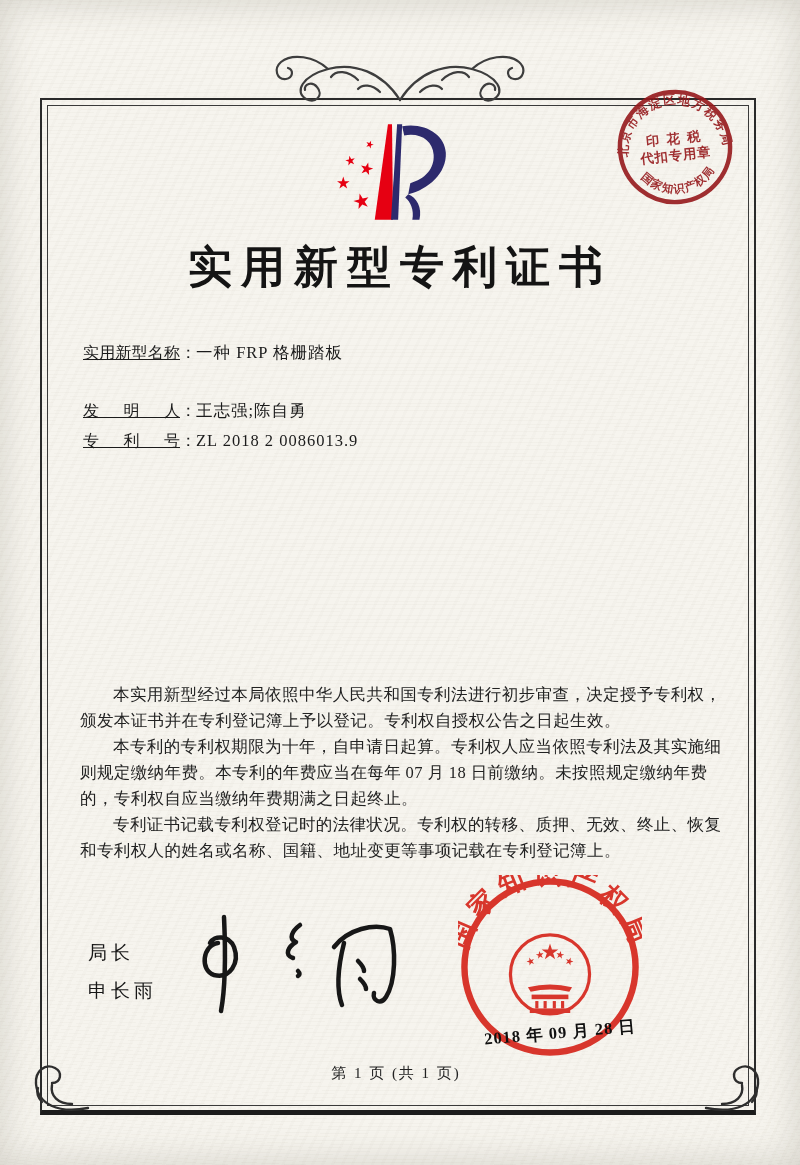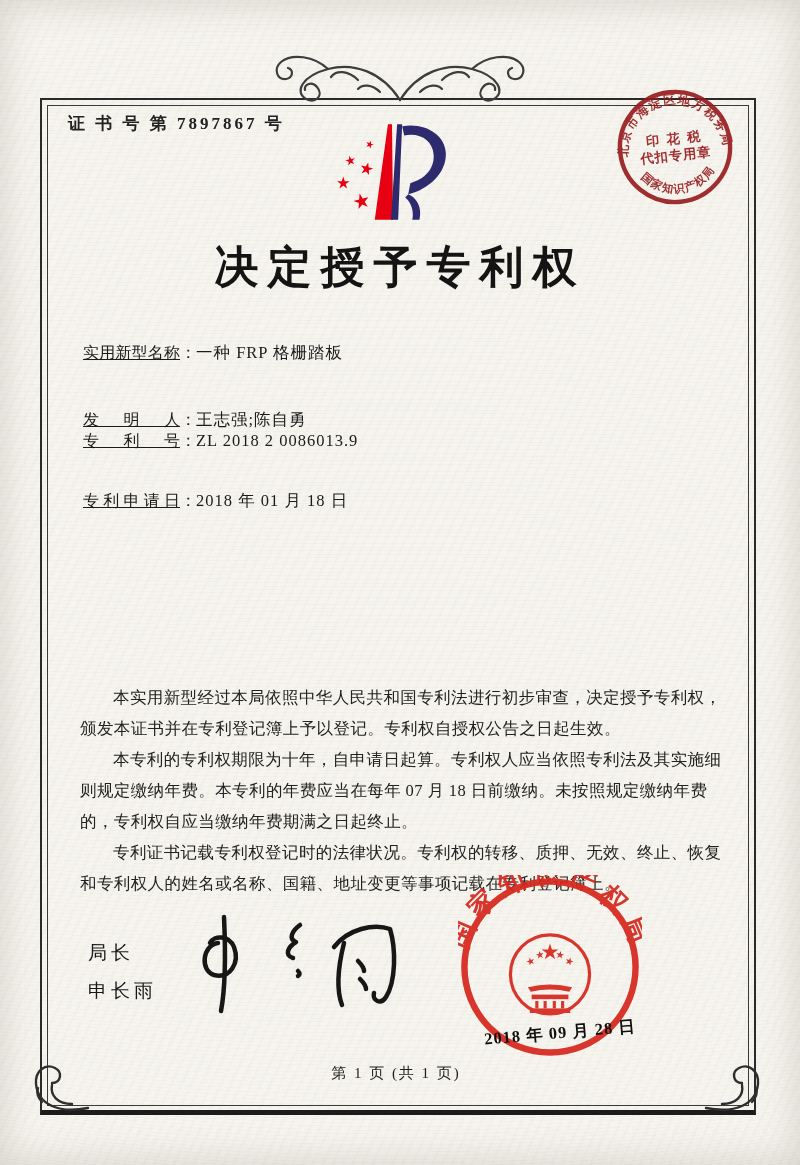--- a/index.html
+++ b/index.html
@@ -17,21 +17,21 @@
     border:2px solid #2a2a2a;border-bottom:5px solid #1c1c1c;}
   .frame-inner{position:absolute;left:5px;top:5px;right:5px;bottom:4px;border:1px solid #3a3a3a;}
   .cert-no{position:absolute;left:68px;top:112px;font-size:17px;letter-spacing:3px;font-weight:600;color:#222;}
   .title{position:absolute;left:0;top:238px;width:800px;text-align:center;
     font-size:44px;font-weight:700;letter-spacing:9px;color:#141414;}
   .field-row{position:absolute;left:83px;font-size:16.5px;white-space:nowrap;color:#1b1b1b;}
   .field-label{display:inline-block;width:97px;font-size:16px;text-align:justify;text-align-last:justify;vertical-align:baseline;text-decoration:underline;}
   .field-colon{display:inline-block;width:16px;}
   .field-value{letter-spacing:1px;font-family:Liberation Serif, serif;}
   .grant-right{position:absolute;left:455px;top:0;white-space:nowrap;}
-  .body-text{position:absolute;left:80px;top:682px;width:650px;font-size:16.5px;line-height:31px;letter-spacing:0.4px;color:#222;}
+  .body-text{position:absolute;left:80px;top:682px;width:650px;font-size:16.5px;line-height:26px;letter-spacing:0.4px;color:#222;}
   .body-text p{margin:0;text-indent:2em;}
   .officer{position:absolute;left:88px;font-size:19px;letter-spacing:4px;color:#161616;}
   .sig-svg{position:absolute;left:188px;top:905px;}
   .seal-svg{position:absolute;left:458px;top:875px;opacity:0.93;}
   .seal-date{position:absolute;left:462px;top:1022px;width:196px;text-align:center;
     font-size:16.5px;font-weight:700;letter-spacing:1px;color:#101010;transform:rotate(-5deg);}
   .page-footer{position:absolute;left:40px;top:1064px;width:712px;text-align:center;font-size:15px;letter-spacing:2px;color:#222;}
   .tax-stamp{position:absolute;left:616px;top:88px;transform:rotate(-6deg);opacity:0.9;}
   .logo-svg{position:absolute;left:325px;top:118px;}
   .ornament-top{position:absolute;left:230px;top:48px;}
@@ -68,21 +68,20 @@
     </g>
   </svg>
   <svg class="flourish br" width="64" height="56" viewBox="0 0 64 56">
     <g fill="none" stroke="#2e2e2e" stroke-width="2.4" stroke-linecap="round">
       <path d="M60,50 C30,56 10,46 8,26 C7,13 17,5 27,10 C35,14 33,25 24,25"></path>
       <path d="M44,46 C30,46 22,38 24,27"></path>
       <path d="M14,44 C10,40 8,34 10,30"></path>
     </g>
   </svg>
 
-  <div class="cert-no">证 书 号 第 7897867 号</div>
 
   <svg class="logo-svg" width="132" height="107" viewBox="0 0 130 105">
     <defs>
       <path id="starA" d="M0,-1 L0.225,-0.309 L0.951,-0.309 L0.363,0.118 L0.588,0.809 L0,0.382 L-0.588,0.809 L-0.363,0.118 L-0.951,-0.309 L-0.225,-0.309 Z"></path>
     </defs>
     <g fill="#e60012">
       <use href="#starA" transform="translate(44,26) rotate(20) scale(4)"></use>
       <use href="#starA" transform="translate(25,42) rotate(-12) scale(5)"></use>
       <use href="#starA" transform="translate(41,50) rotate(14) scale(6.5)"></use>
       <use href="#starA" transform="translate(18,64) scale(6.5)"></use>
@@ -105,33 +104,30 @@
     <text font-size="12.5" font-weight="700" fill="#96191c" letter-spacing="1.5">
       <textPath href="#taxTop" startOffset="50%" text-anchor="middle">北京市海淀区地方税务局</textPath>
     </text>
     <text font-size="11.5" font-weight="700" fill="#96191c" letter-spacing="1">
       <textPath href="#taxBot" startOffset="50%" text-anchor="middle">国家知识产权局</textPath>
     </text>
     <text x="60" y="56" text-anchor="middle" font-size="13.5" font-weight="700" fill="#96191c" letter-spacing="2">印 花 税</text>
     <text x="60" y="73" text-anchor="middle" font-size="13.5" font-weight="700" fill="#96191c" letter-spacing="1">代扣专用章</text>
   </svg>
 
-  <div class="title">决定授予专利权</div>
+  <div class="title">实用新型专利证书</div>
 
   <div class="field-row" style="top:342px">
     <span class="field-label">实用新型名称</span><span class="field-colon">：</span><span class="field-value">一种 FRP 格栅踏板</span>
   </div>
-  <div class="field-row" style="top:409px">
+  <div class="field-row" style="top:400px">
     <span class="field-label">发明人</span><span class="field-colon">：</span><span class="field-value">王志强;陈自勇</span>
   </div>
   <div class="field-row" style="top:430px">
     <span class="field-label">专利号</span><span class="field-colon">：</span><span class="field-value">ZL 2018 2 0086013.9</span>
-  </div>
-  <div class="field-row" style="top:490px">
-    <span class="field-label">专利申请日</span><span class="field-colon">：</span><span class="field-value">2018 年 01 月 18 日</span>
   </div>
 
   <div class="body-text">
     <p>本实用新型经过本局依照中华人民共和国专利法进行初步审查，决定授予专利权，颁发本证书并在专利登记簿上予以登记。专利权自授权公告之日起生效。</p>
     <p>本专利的专利权期限为十年，自申请日起算。专利权人应当依照专利法及其实施细则规定缴纳年费。本专利的年费应当在每年 07 月 18 日前缴纳。未按照规定缴纳年费的，专利权自应当缴纳年费期满之日起终止。</p>
     <p>专利证书记载专利权登记时的法律状况。专利权的转移、质押、无效、终止、恢复和专利权人的姓名或名称、国籍、地址变更等事项记载在专利登记簿上。</p>
   </div>
 
   <div class="officer" style="top:940px">局长</div>
   <div class="officer" style="top:978px">申长雨</div>

